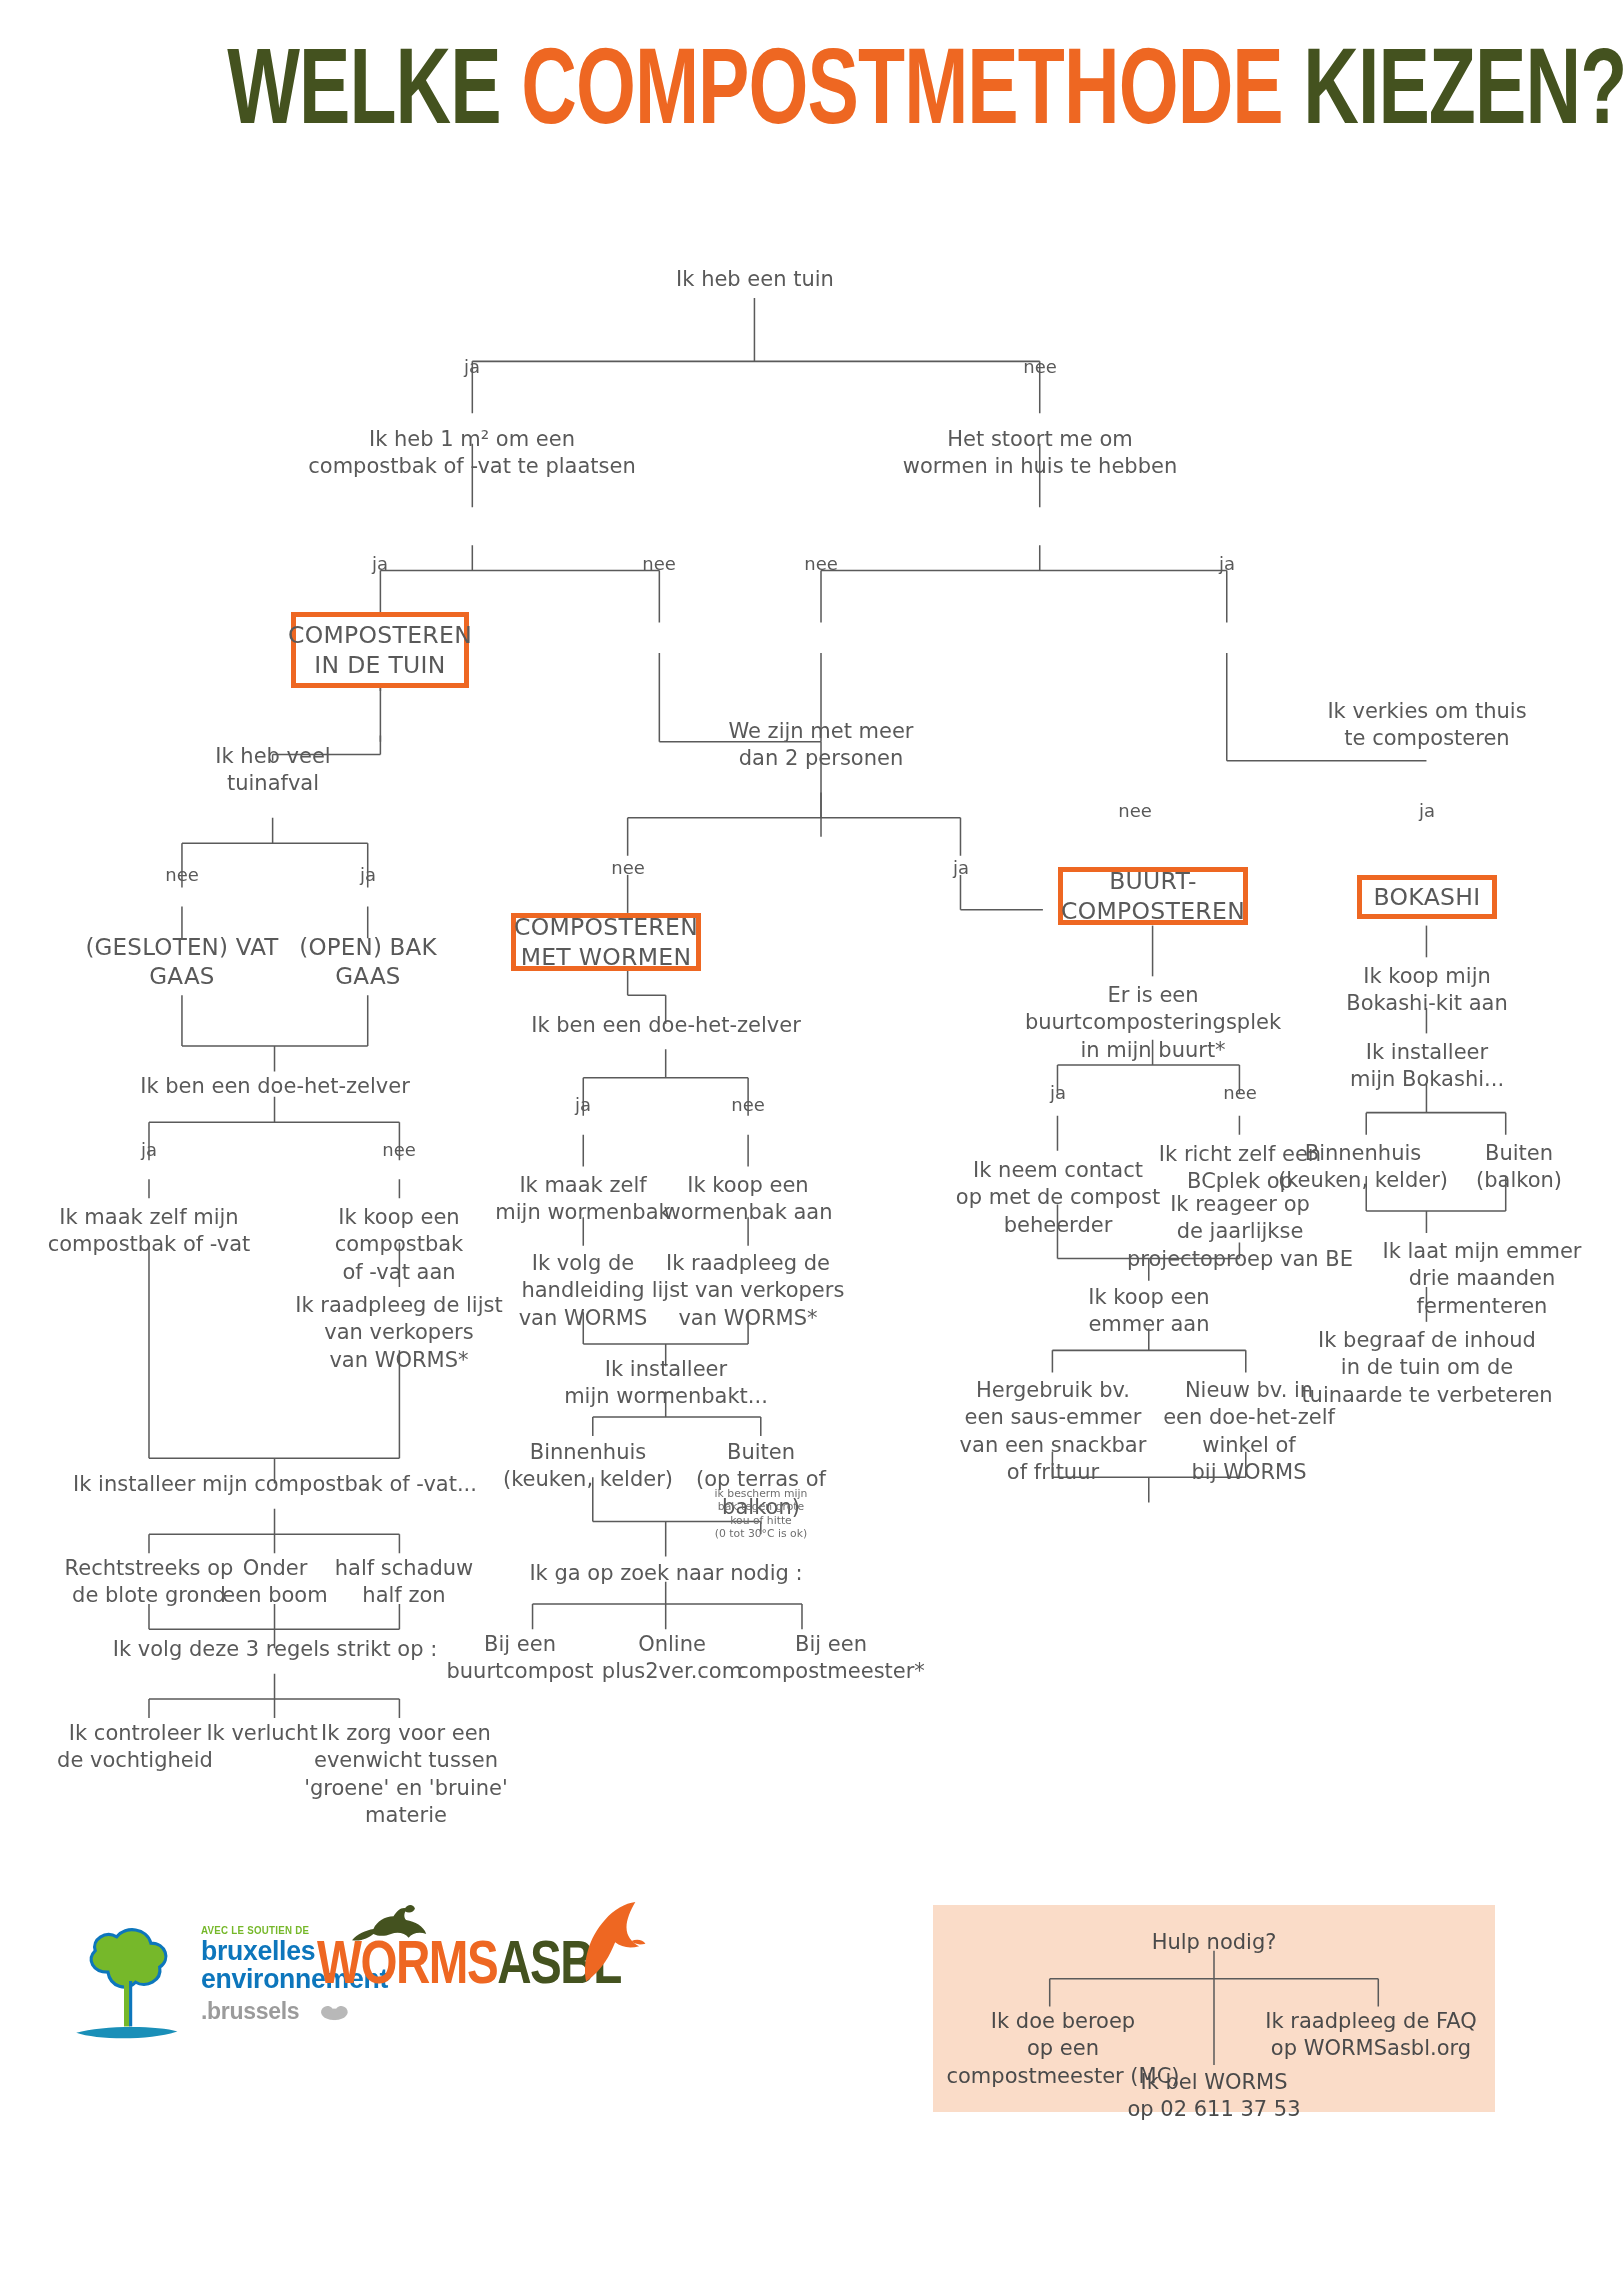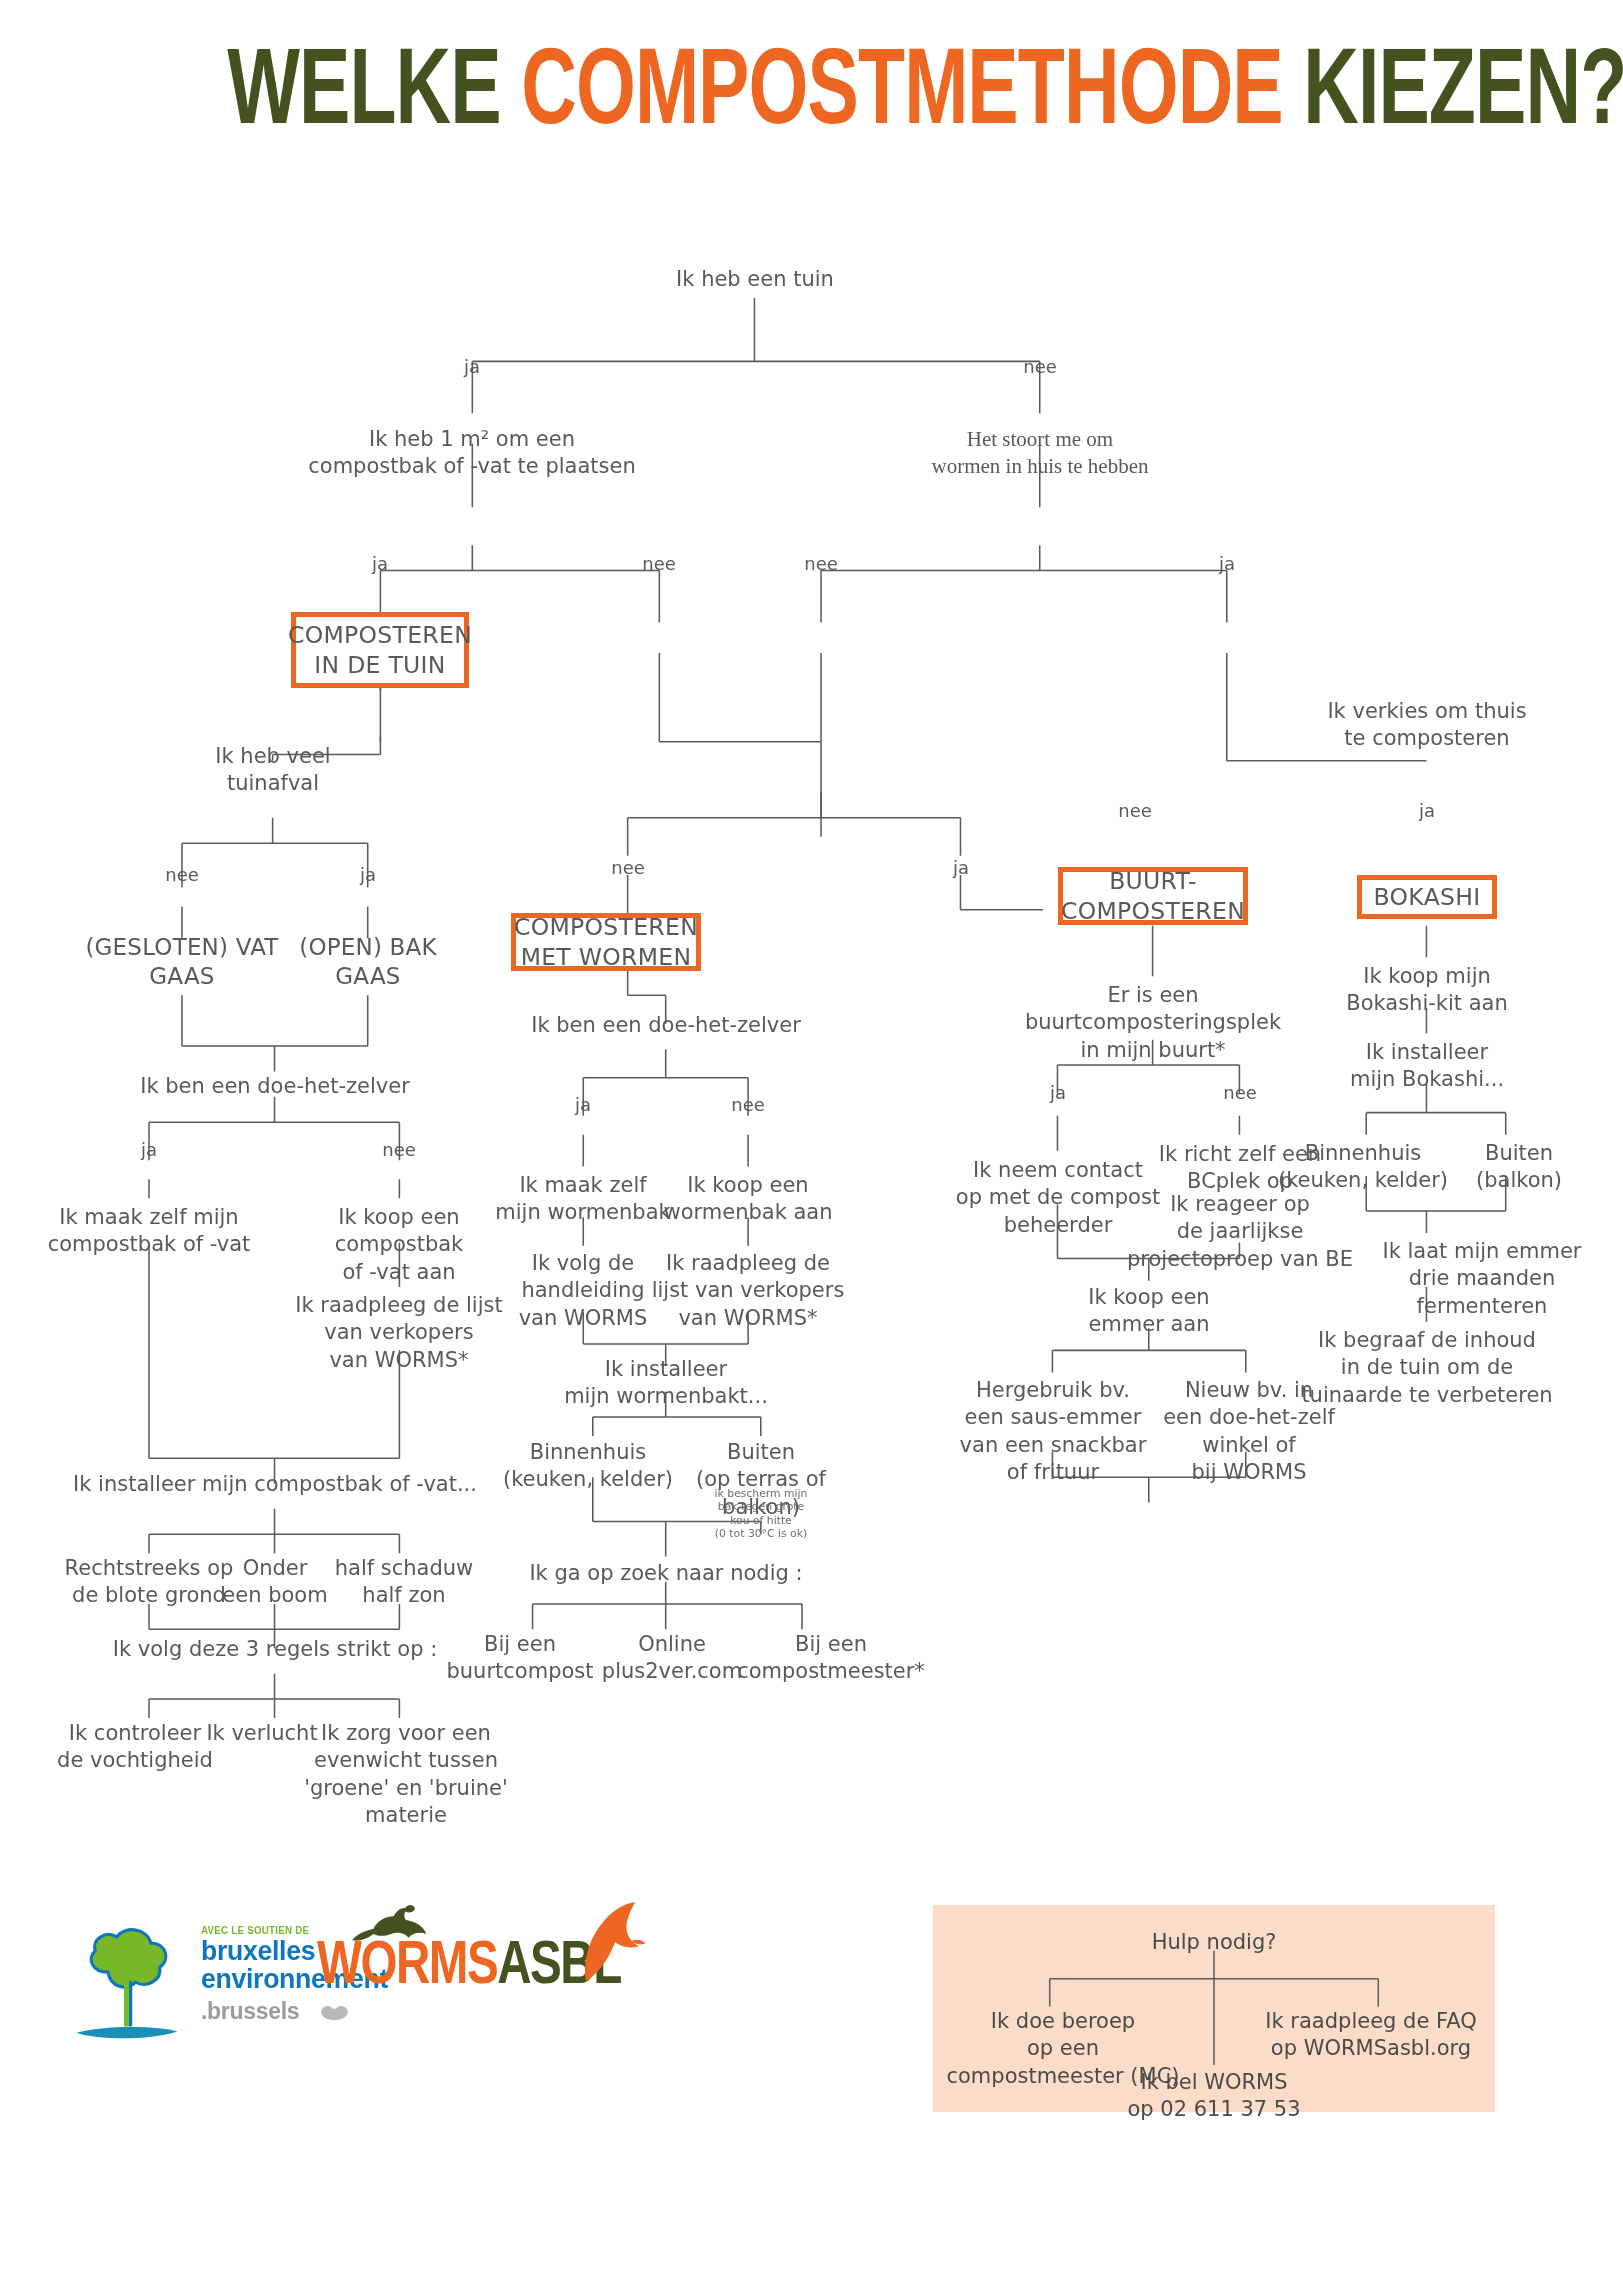--- a/index.html
+++ b/index.html
@@ -233,31 +233,33 @@
     <path d="M2250 2030 L2250 2085"></path>
   </svg>
 
   <div class="node" style="left:755px;top:266px;width:330px;">Ik heb een tuin</div>
 
   <div class="lbl" style="left:472px;top:356px;">ja</div>
   <div class="lbl" style="left:1040px;top:356px;">nee</div>
 
   <div class="node" style="left:472px;top:426px;width:393px;">Ik heb 1 m² om een
 compostbak of -vat te plaatsen</div>
-  <div class="node" style="left:1040px;top:426px;width:393px;font-family:Liberation Serif, serif;">Het stoort me om
+  <div class="node" style="left:1040px;top:426px;width:393px;">Het stoort me om
 wormen in huis te hebben</div>
 
   <div class="lbl" style="left:380px;top:553px;">ja</div>
   <div class="lbl" style="left:659px;top:553px;">nee</div>
   <div class="lbl" style="left:821px;top:553px;">nee</div>
   <div class="lbl" style="left:1227px;top:553px;">ja</div>
 
   <div class="obox" style="left:380px;top:612px;width:178px;height:76px;">COMPOSTEREN
 IN DE TUIN</div>
 
+  <div class="node" style="left:821px;top:718px;width:298px;">We zijn met meer
+dan 2 personen</div>
   <div class="node" style="left:1427px;top:662px;width:279px;margin-top:36px;">Ik verkies om thuis
 te composteren</div>
 
   <div class="lbl" style="left:1135px;top:800px;">nee</div>
   <div class="lbl" style="left:1427px;top:800px;">ja</div>
 
   <div class="node" style="left:273px;top:743px;width:254px;">Ik heb veel
 tuinafval</div>
 
   <div class="lbl" style="left:182px;top:864px;">nee</div>

